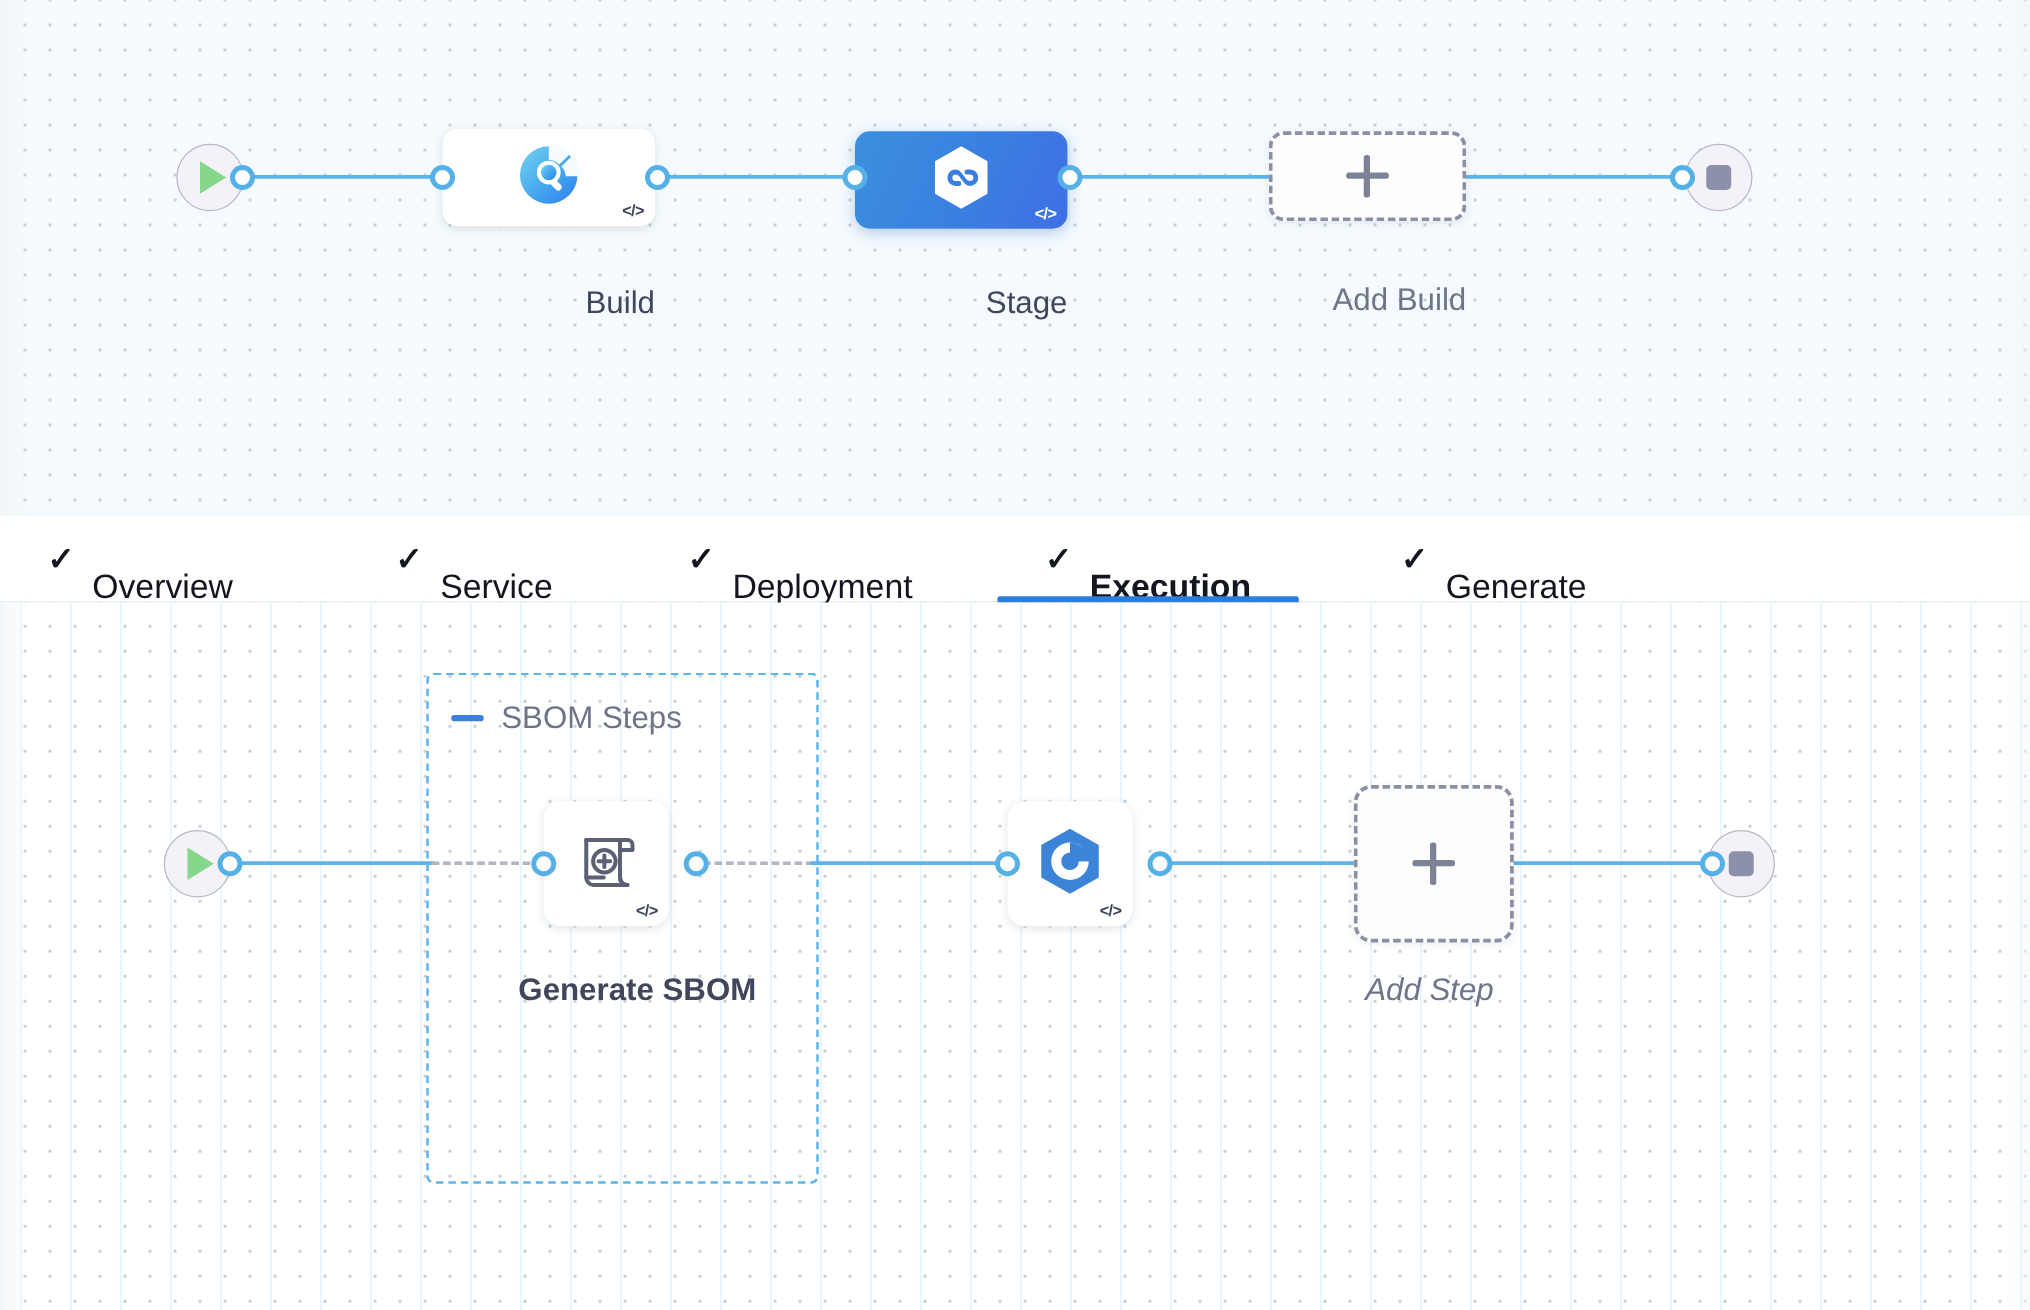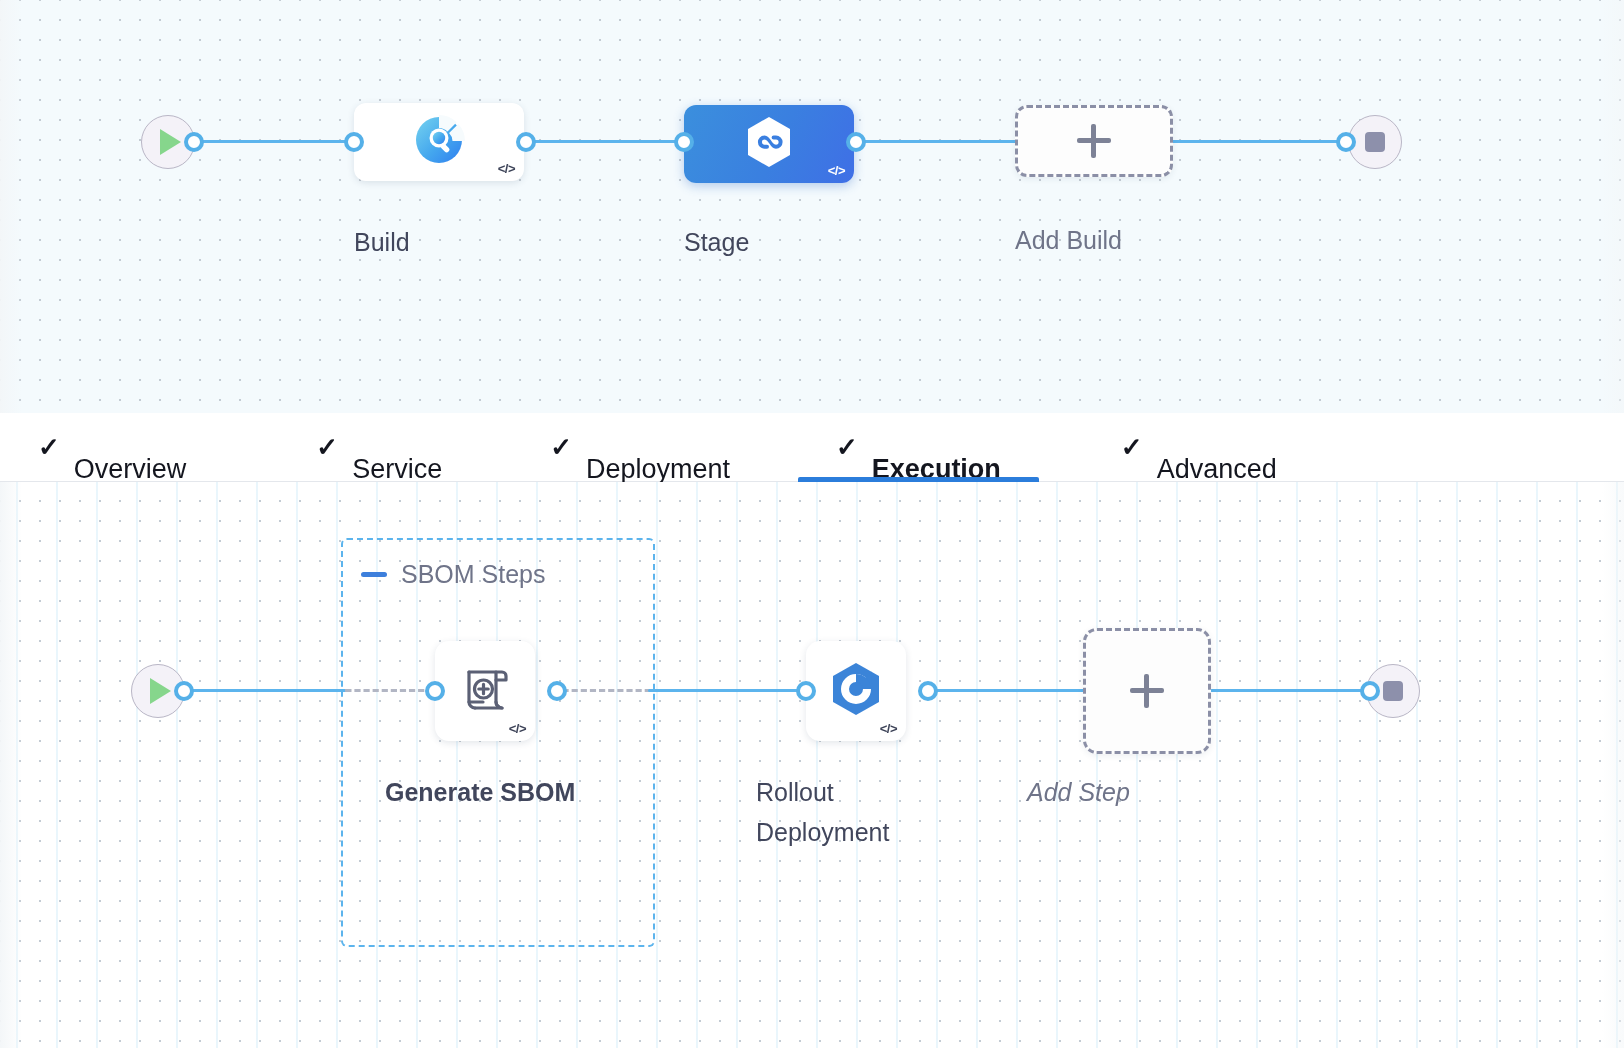--- a/index.html
+++ b/index.html
@@ -102,21 +102,21 @@
     position: relative; width: 34px; height: 34px;
   }
   .plus::before, .plus::after {
     content: ""; position: absolute; background: #7d8296; border-radius: 2px;
   }
   .plus::before { left: 0; top: 14px; width: 34px; height: 5px; }
   .plus::after  { top: 0; left: 14px; height: 34px; width: 5px; }
 
   
   .node-label {
-    position: absolute; text-align: left; z-index: 5;
+    position: absolute; text-align: right; z-index: 5;
     font-size: 25px; color: #41465c; line-height: 1.6;
     white-space: pre-line;
   }
   .node-label.muted { color: #6f7489; }
 
   
   .group-box {
     position: absolute; border: 2px dashed #5cb4ed; border-radius: 6px;
     background: rgba(255,255,255,0); z-index: 2;
   }
@@ -223,21 +223,21 @@
     <div class="tab" style="margin-left:88px;">
       <span class="chk">✓</span>
       <span class="tab-label">Deployment</span>
     </div>
     <div class="tab active" style="margin-left:86px;">
       <span class="chk">✓</span>
       <span class="tab-label">Execution</span>
     </div>
     <div class="tab" style="margin-left:100px;">
       <span class="chk">✓</span>
-      <span class="tab-label">Advanced</span>
+      <span class="tab-label">Generate</span>
     </div>
   </div>
 
   <div class="canvas" id="step-canvas">
 
     <div class="group-box" style="left:341px; top:56px; width:314px; height:409px;"></div>
     <div class="group-header" style="left:361px; top:78px;">
       <span class="collapse-dash"></span>
       <span class="group-title">SBOM Steps</span>
     </div>
@@ -281,22 +281,20 @@
           <path d="M29 14 a15 15 0 1 0 15 15 h-8 a7 7 0 1 1 -7 -7 z" fill="#ffffff"></path>
           <path d="M29 14 a15 15 0 0 1 11 4.8 l-3 3 a11 11 0 0 0 -8 -3.3 z" fill="#ffffff"></path>
           <path d="M44.5 11.5 L44.5 24 L32 24 Z" fill="#3b84d8"></path>
           <path d="M29 22 a7 7 0 0 1 7 7 h8 a15 15 0 0 0 -15 -15 z" fill="#3b84d8"></path>
         </svg>
       </span>
       <span class="code-tag">&lt;/&gt;</span>
     </div>
     <div class="port" style="left:796px; top:199px;"></div>
     <div class="port" style="left:918px; top:199px;"></div>
-    <div class="node-label" style="left:756px; top:290px; width:220px;">Rollout
-Deployment</div>
 
     <div class="add-node add-step-node" style="left:1083px; top:146px;">
       <div class="plus"></div>
     </div>
     <div class="node-label muted" style="left:1027px; top:290px; width:168px;font-style:italic;">Add Step</div>
 
     <div class="round-node" style="left:1366px; top:182px;">
       <div class="stop-sq"></div>
     </div>
     <div class="port" style="left:1360px; top:199px;"></div>

